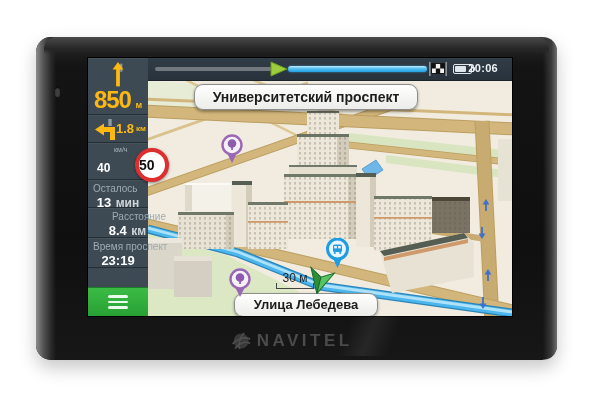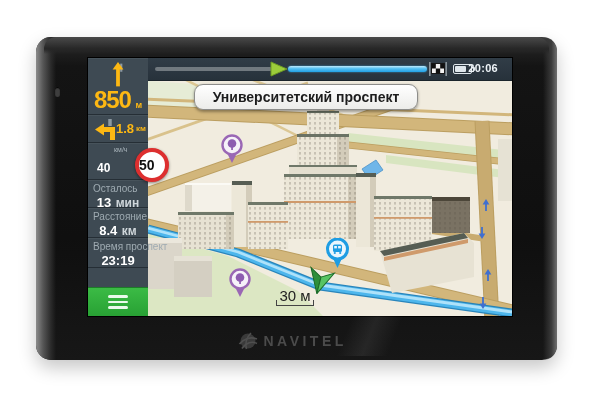--- a/index.html
+++ b/index.html
@@ -37,21 +37,21 @@
   .sec-man2{height:28px;box-sizing:border-box;display:flex;align-items:center;padding-left:6px;}
   .man2-dist{color:#fdb813;font-size:13px;font-weight:bold;}
   .man2-unit{color:#fdb813;font-size:8px;font-weight:bold;margin-left:2px;}
   .sec-speed{height:37px;box-sizing:border-box;}
   .speed-unit{position:absolute;top:3px;left:26px;font-size:7px;color:#a7b2b9;}
   .speed-val{position:absolute;left:9px;bottom:4px;font-size:12px;font-weight:bold;color:#fff;}
   .limit{position:absolute;left:47px;top:5px;width:26px;height:26px;border-radius:50%;
     background:#fff;border:4px solid #dd2f2f;display:flex;align-items:center;
     font-size:14px;font-weight:bold;color:#111;z-index:8;box-shadow:0 1px 3px rgba(0,0,0,.45);}
   .stat{box-sizing:border-box;}
-  .stat-1{height:28px;} .stat-2{height:30px;} .stat-3{height:30px;}
+  .stat-1{height:28px;} .stat-2{height:30px;padding-left:19px;} .stat-3{height:30px;}
   .stat-label{font-size:10px;color:#9fabb2;padding:3px 0 0 5px;white-space:nowrap;}
   .stat-valrow{text-align:center;color:#fff;white-space:nowrap;margin-top:-1px;}
   .stat-val{font-size:13px;font-weight:bold;}
   .stat-unit{font-size:12px;color:#cfd6da;font-weight:bold;}
   .menu-btn{height:28px;margin-top:auto;background:linear-gradient(180deg,#3bbb45 0%,#28a134 100%);
     border-top:1px solid #1d7c28;display:flex;flex-direction:column;align-items:center;justify-content:center;
     gap:3px;cursor:pointer;}
   .menu-btn span{display:block;width:20px;height:2.5px;border-radius:2px;background:#eafaec;}
 
   
@@ -73,27 +73,27 @@
   .map{position:relative;width:364px;height:236px;background:#f1ecdf;overflow:hidden;}
   .map svg.base{position:absolute;left:0;top:0;}
   .sign{position:absolute;background:linear-gradient(180deg,#ffffff 0%,#ececea 100%);
     border:1px solid #8d8d8b;border-radius:9px;box-shadow:0 1.5px 3px rgba(0,0,0,.35);
     color:#1d1d1d;display:flex;align-items:center;justify-content:center;white-space:nowrap;z-index:3;}
   .sign-top{left:46px;top:3px;width:222px;height:24px;font-size:14px;font-weight:600;}
   .sign-bottom{left:86px;top:212px;width:142px;height:22px;font-size:13px;font-weight:600;}
   .pin{position:absolute;z-index:4;}
   .cursor{position:absolute;left:156px;top:184px;z-index:5;}
   .scalebar{position:absolute;left:128px;top:193px;width:38px;z-index:2;text-align:center;}
-  .scalebar .txt{font-size:15px;color:#222;line-height:9px;margin-top:17px;}
+  .scalebar .txt{font-size:12px;color:#222;line-height:9px;}
   .scalebar .bracket{height:5px;border-left:1.5px solid #444;border-right:1.5px solid #444;border-bottom:1.5px solid #444;}
 
   
   .brand{position:absolute;left:50%;bottom:9px;transform:translateX(-54%);display:flex;
     align-items:center;gap:6px;z-index:2;}
-  .brand-name{color:#4b4b4b;font-size:14px;font-weight:bold;letter-spacing:3.5px;}
+  .brand-name{color:#4b4b4b;font-size:17px;font-weight:bold;letter-spacing:3.5px;}
 </style>
 </head>
 <body>
 
 <div class="device">
   <div class="edge-left"></div>
   <div class="edge-right"></div>
   <div class="edge-top"></div>
   <div class="side-dot"></div>
 
@@ -267,20 +267,23 @@
 
           <use href="#ow" transform="translate(338,126)"></use>
           <use href="#ow" transform="translate(334,150) rotate(180)"></use>
           <use href="#ow" transform="translate(340,196)"></use>
           <use href="#ow" transform="translate(335,220) rotate(180)"></use>
         </svg>
 
         <div class="sign sign-top">
             <span>Университетский проспект</span>
           </div>
+        <div class="sign sign-bottom">
+            <span>Улица Лебедева</span>
+          </div>
 
         <div class="scalebar">
           <div class="txt">30 м</div>
           <div class="bracket"></div>
         </div>
 
         <svg class="pin" style="left:73px;top:53px;" width="22" height="30" viewBox="0 0 22 30">
           <polygon points="11,29 5,17 17,17" fill="#9a67b5"></polygon>
           <circle cx="11" cy="11" r="9.5" fill="#f6f1f9" stroke="#9a67b5" stroke-width="2.4"></circle>
           <circle cx="11" cy="9.5" r="4.3" fill="#8d5bb0"></circle>

